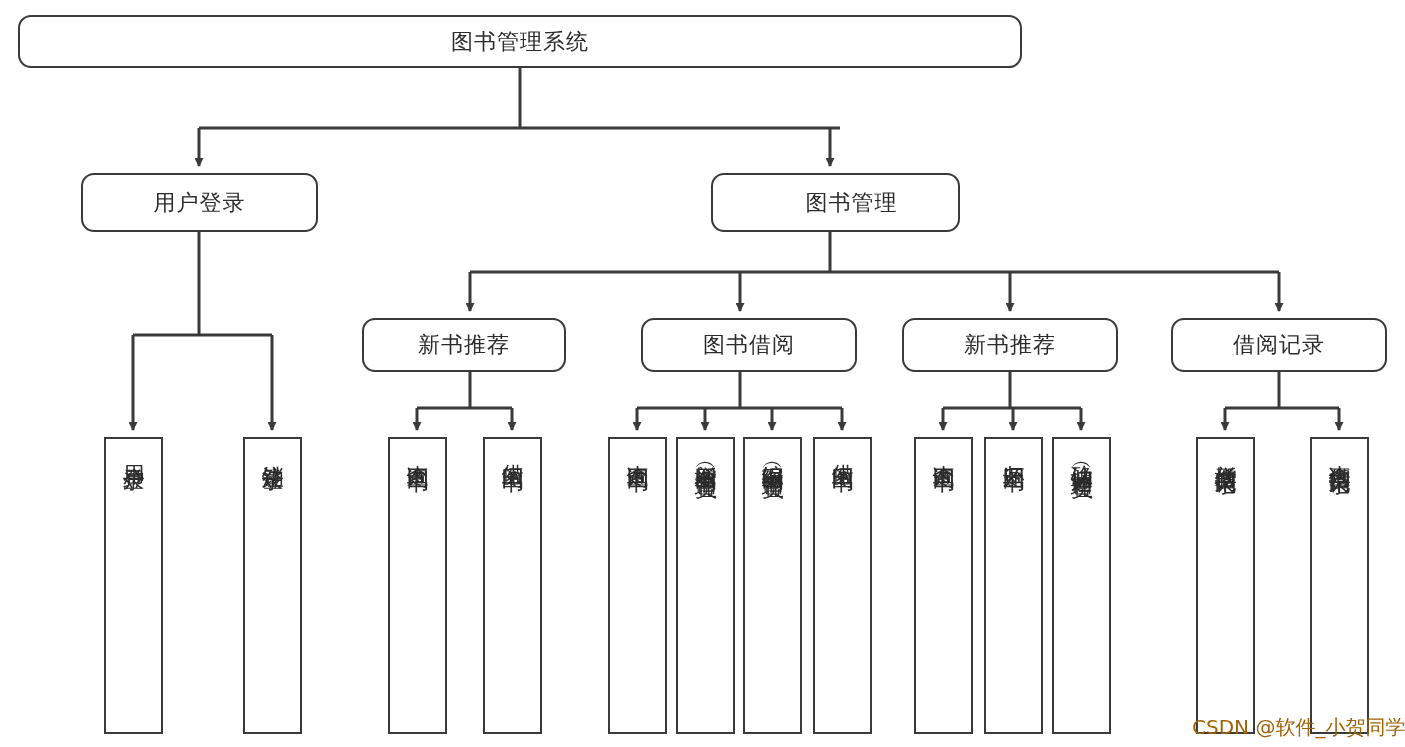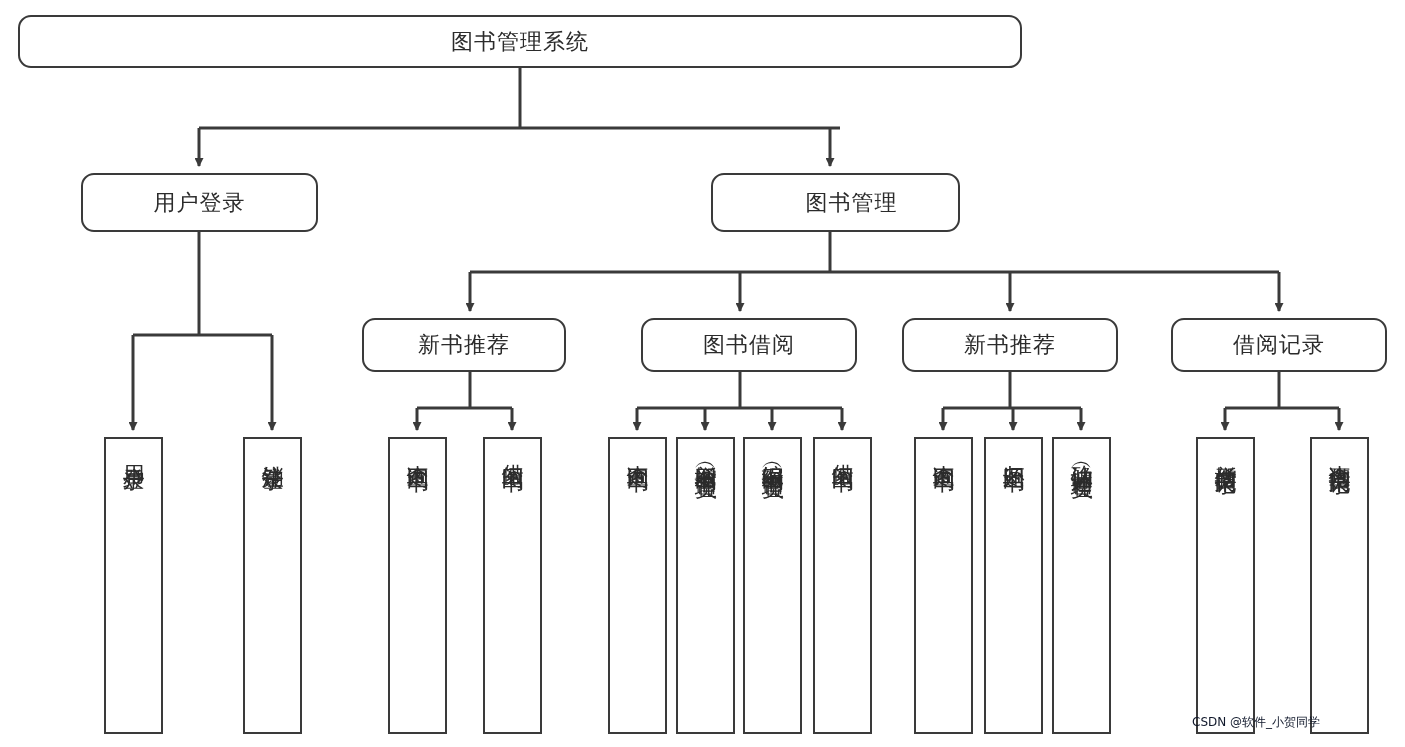--- a/index.html
+++ b/index.html
@@ -34,22 +34,22 @@
     writing-mode:vertical-rl;
     text-orientation:upright;
     font-size:22px;
     line-height:1.12;
     letter-spacing:2px;
     white-space:nowrap;
   }
   #watermark{
     position:absolute;
     left:1192px;top:714px;
-    font-size:12px;
-    color:#0f172a;
+    font-size:20px;
+    color:#a16207;
     white-space:nowrap;
     pointer-events:none;
   }
 </style>
 </head>
 <body>
 
 <div id="stage">
 
   <svg id="wires" viewBox="0 0 1405 747" xmlns="http://www.w3.org/2000/svg">

